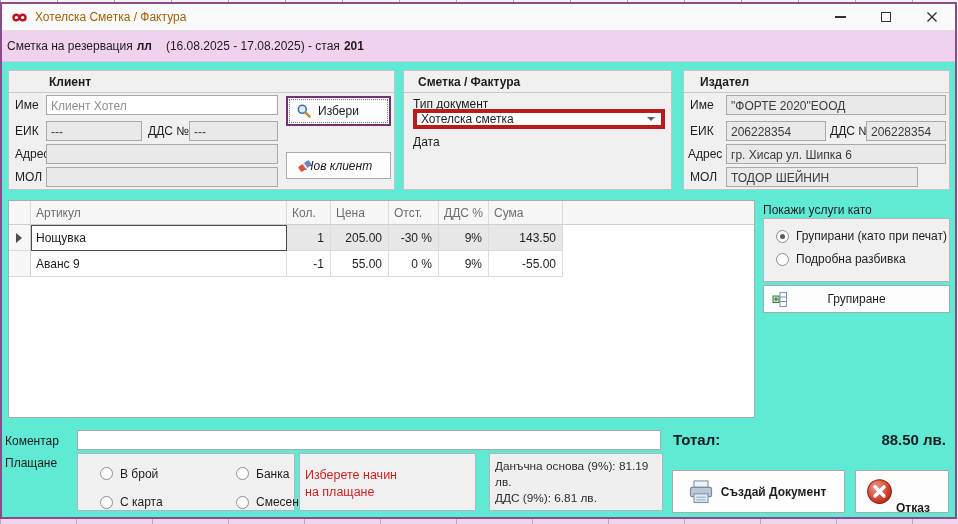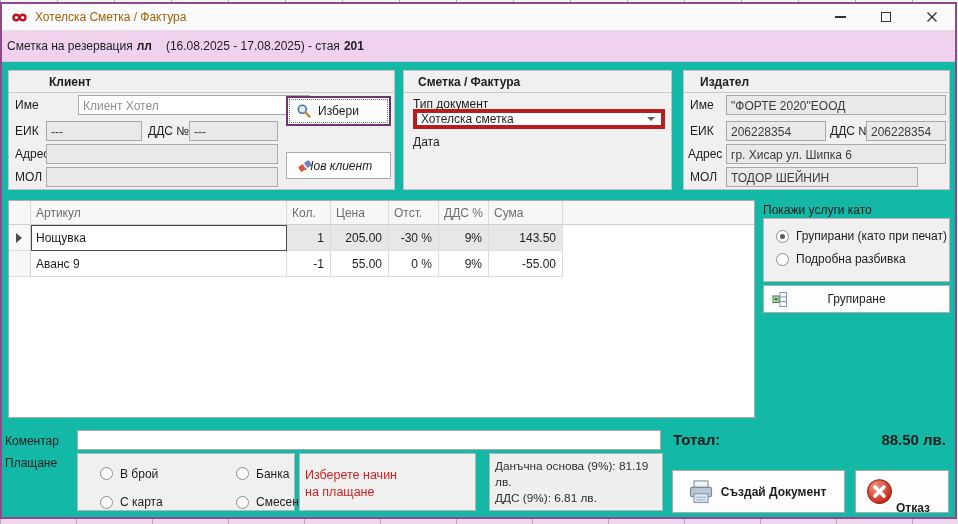--- a/index.html
+++ b/index.html
@@ -25,32 +25,32 @@
   .winctl { margin-left:auto; display:flex; height:100%; }
   .winbtn { width:46px; height:100%; display:flex; align-items:center; justify-content:center; }
   .glyph-min { width:11px; height:2px; background:#333; }
   .glyph-max { width:10px; height:10px; border:1.5px solid #333; background:transparent; }
 
   .banner { height:31px; background:#f0d2ee; border-bottom:1px solid #ddc2dc;
     display:flex; align-items:center; padding-left:5px; flex:0 0 auto; }
   .banner b { margin-left:4px; }
   .banner .mid { margin-left:14px; }
 
-  .content { position:relative; flex:1; background:#14b8a6; }
+  .content { position:relative; flex:1; background:#5eead4; }
 
   
   .gb { position:absolute; border:1px solid #c3c3c3; background:#f1f0f1; }
   .gbtitle { height:22px; border-bottom:1px solid #c9c9c9; font-weight:bold; padding-top:4px; }
   .pl40 { padding-left:40px; } .pl14 { padding-left:14px; } .pl16 { padding-left:16px; }
 
   .lbl { position:absolute; white-space:nowrap; }
   .fld { position:absolute; height:20px; border:1px solid #a9a9a9; background:#fff;
     padding:3px 4px 0 4px; white-space:nowrap; overflow:hidden; }
   .fld.ro { background:#e9e9e9; color:#3c3c3c; }
-  .fld.ghost { color:#8f8f8f;margin-left:32px; }
+  .fld.ghost { color:#8f8f8f; }
 
   .combo { position:absolute; height:20px; border:4px solid #b91c1c; background:#fff;
     display:flex; align-items:center; padding:0 6px 0 4px; }
   .caret { margin-left:auto; width:0; height:0; border-left:4px solid transparent;
     border-right:4px solid transparent; border-top:4px solid #5f5f5f; }
 
   .btn { position:absolute; background:#fdfdfd; border:1px solid #ababab;
     display:flex; align-items:center; }
   .btn .ic { position:absolute; display:flex; }
   .btn .cap { flex:1; text-align:center; }

